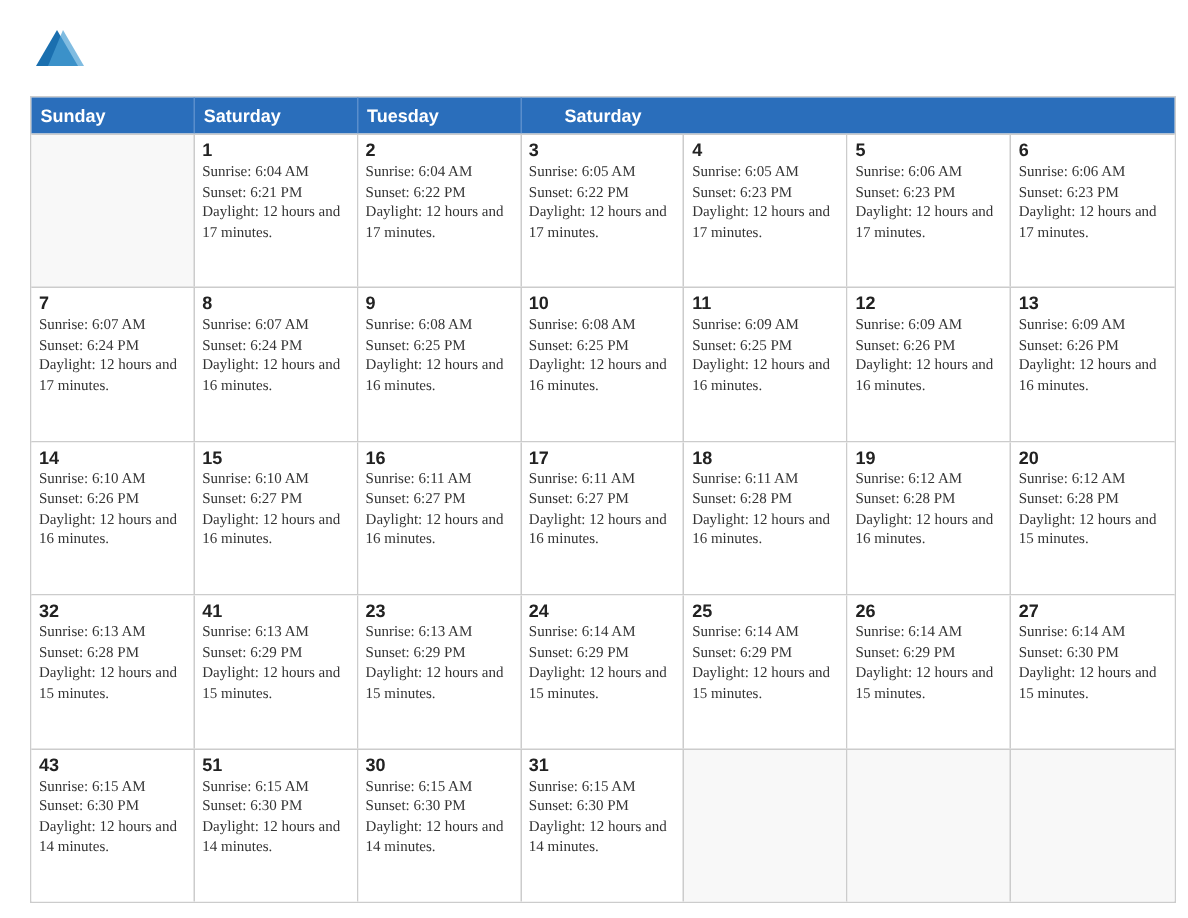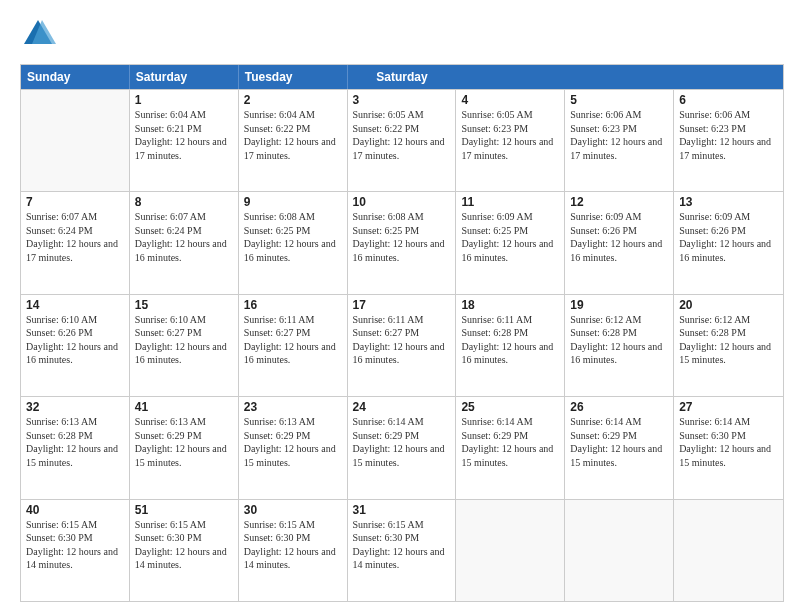--- a/index.html
+++ b/index.html
@@ -255,21 +255,21 @@
             <div class="day-num">26</div>
         <div class="day-info">Sunrise: 6:14 AM<br>Sunset: 6:29 PM<br>Daylight: 12 hours and 15 minutes.</div>
           </div>
           <div class="cal-cell">
             <div class="day-num">27</div>
         <div class="day-info">Sunrise: 6:14 AM<br>Sunset: 6:30 PM<br>Daylight: 12 hours and 15 minutes.</div>
           </div>
         </div>
         <div class="cal-row">
           <div class="cal-cell">
-            <div class="day-num">40</div>
+            <div class="day-num">43</div>
         <div class="day-info">Sunrise: 6:15 AM<br>Sunset: 6:30 PM<br>Daylight: 12 hours and 14 minutes.</div>
           </div>
           <div class="cal-cell">
             <div class="day-num">51</div>
         <div class="day-info">Sunrise: 6:15 AM<br>Sunset: 6:30 PM<br>Daylight: 12 hours and 14 minutes.</div>
           </div>
           <div class="cal-cell">
             <div class="day-num">30</div>
         <div class="day-info">Sunrise: 6:15 AM<br>Sunset: 6:30 PM<br>Daylight: 12 hours and 14 minutes.</div>
           </div>

